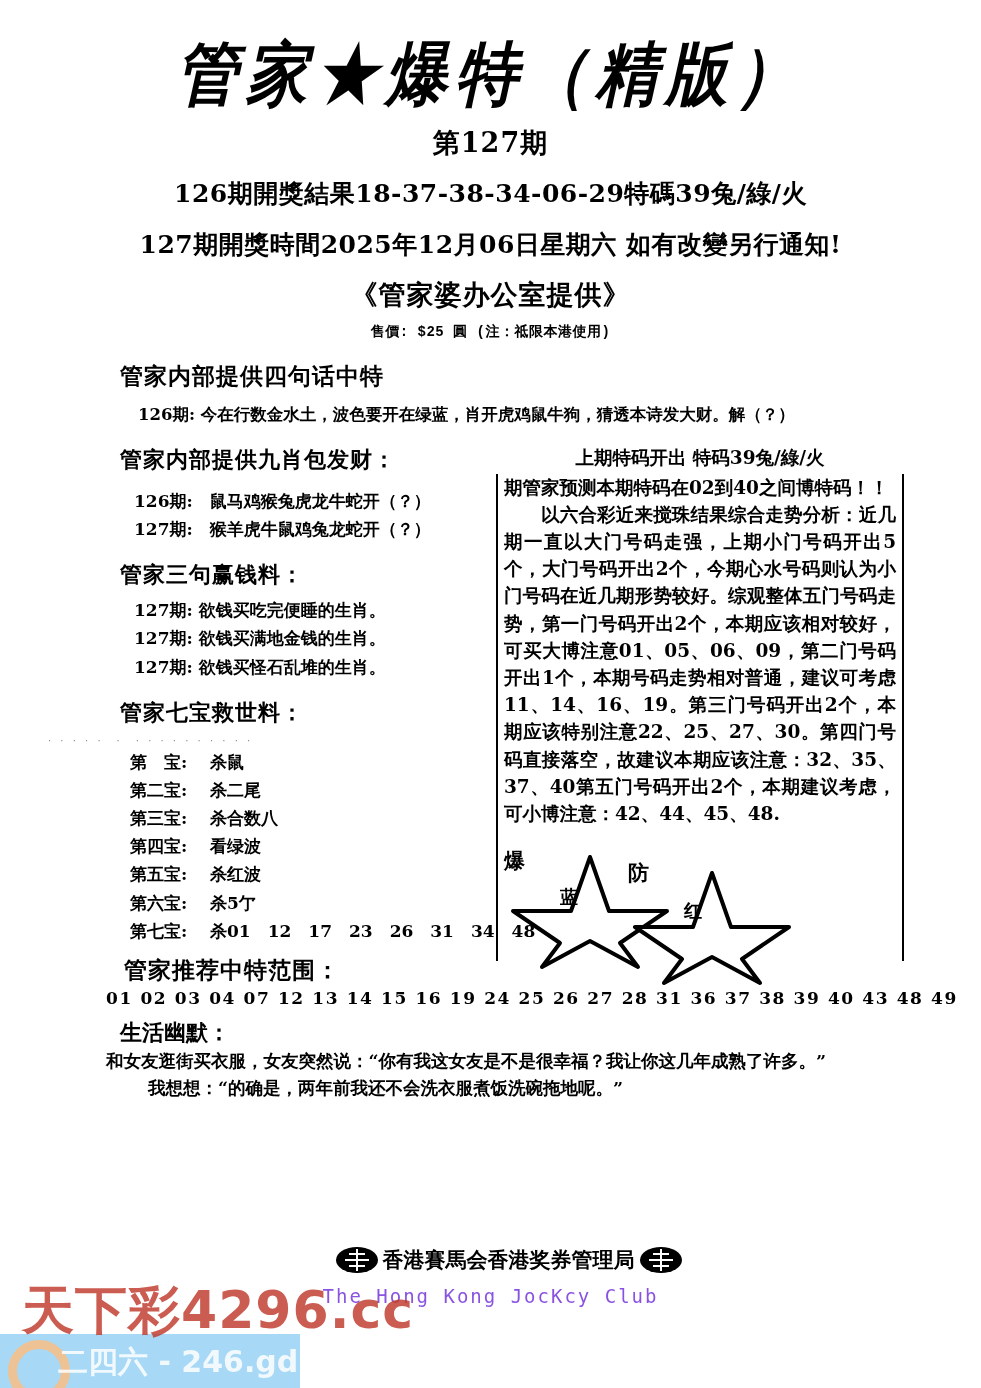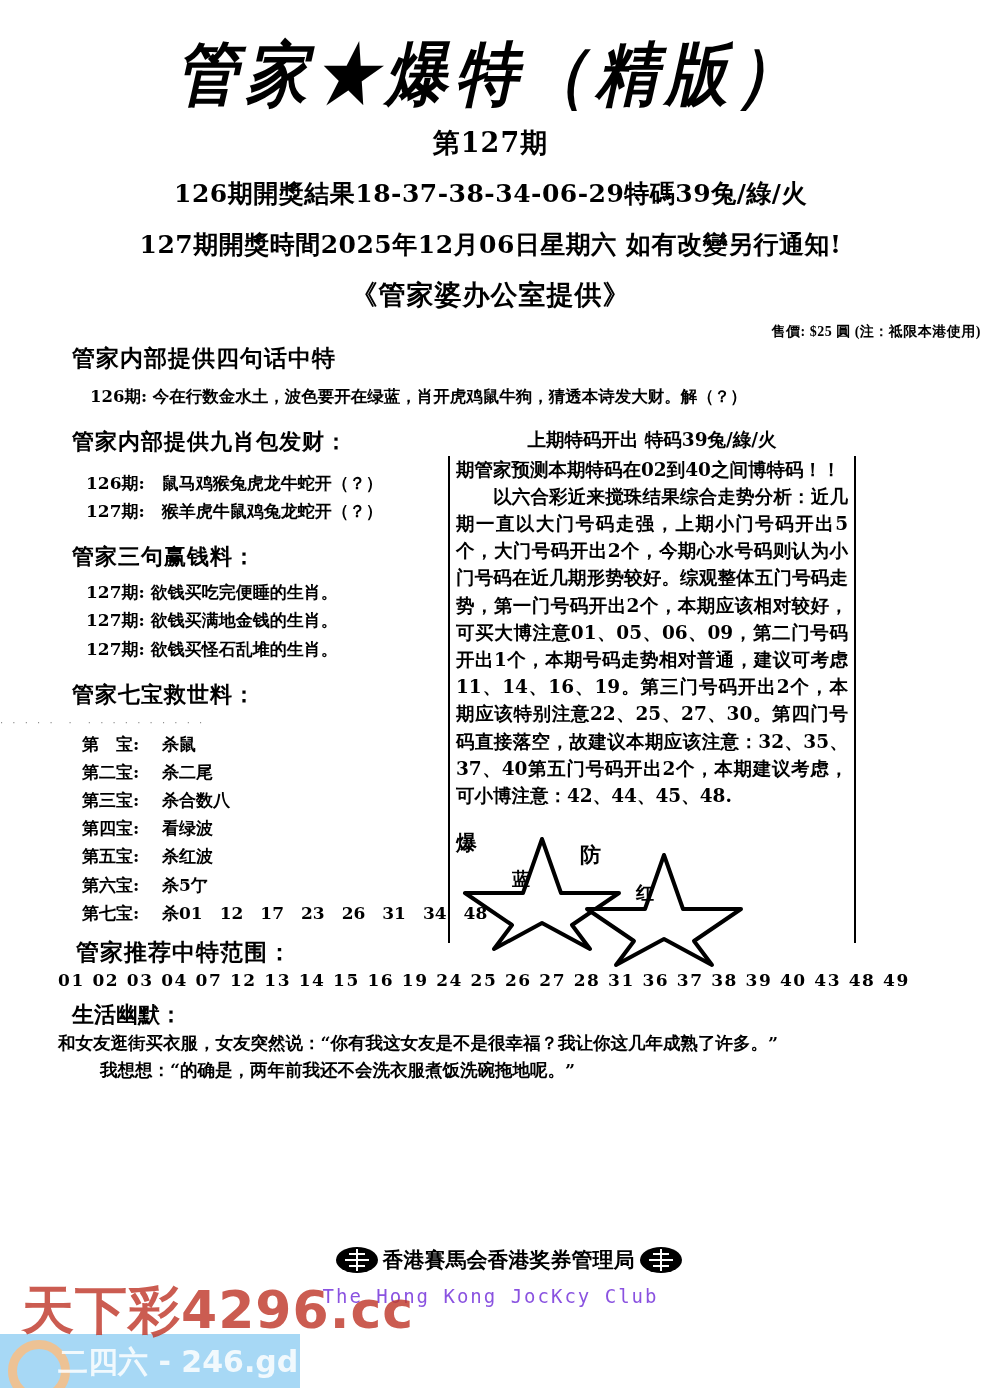--- a/index.html
+++ b/index.html
@@ -48,32 +48,32 @@
   }
   .result-line.second { margin-top: 18px; }
   .office-line {
     font-family: "DejaVu Serif", "Liberation Serif", serif;
     font-size: 27px;
     font-weight: 900;
     margin-top: 16px;
     letter-spacing: 1px;
   }
   .price-line {
-    font-family: Liberation Serif, serif;
+    font-family: Liberation Mono, monospace;
     font-size: 14px;
     font-weight: 700;
     margin-top: 10px;
     letter-spacing: 0.5px;
-    text-align: right;
   }
 
   
   .content {
     position: relative;
-    margin-top: 2px;
+    margin-top: 20px;
+    padding-left: 48px;
   }
   .sec-head {
     font-family: "DejaVu Sans", sans-serif;
     font-size: 23px;
     font-weight: 900;
     letter-spacing: 1px;
     margin-left: 72px;
   }
   .full-width-block { margin-bottom: 6px; }
   .rowline {

